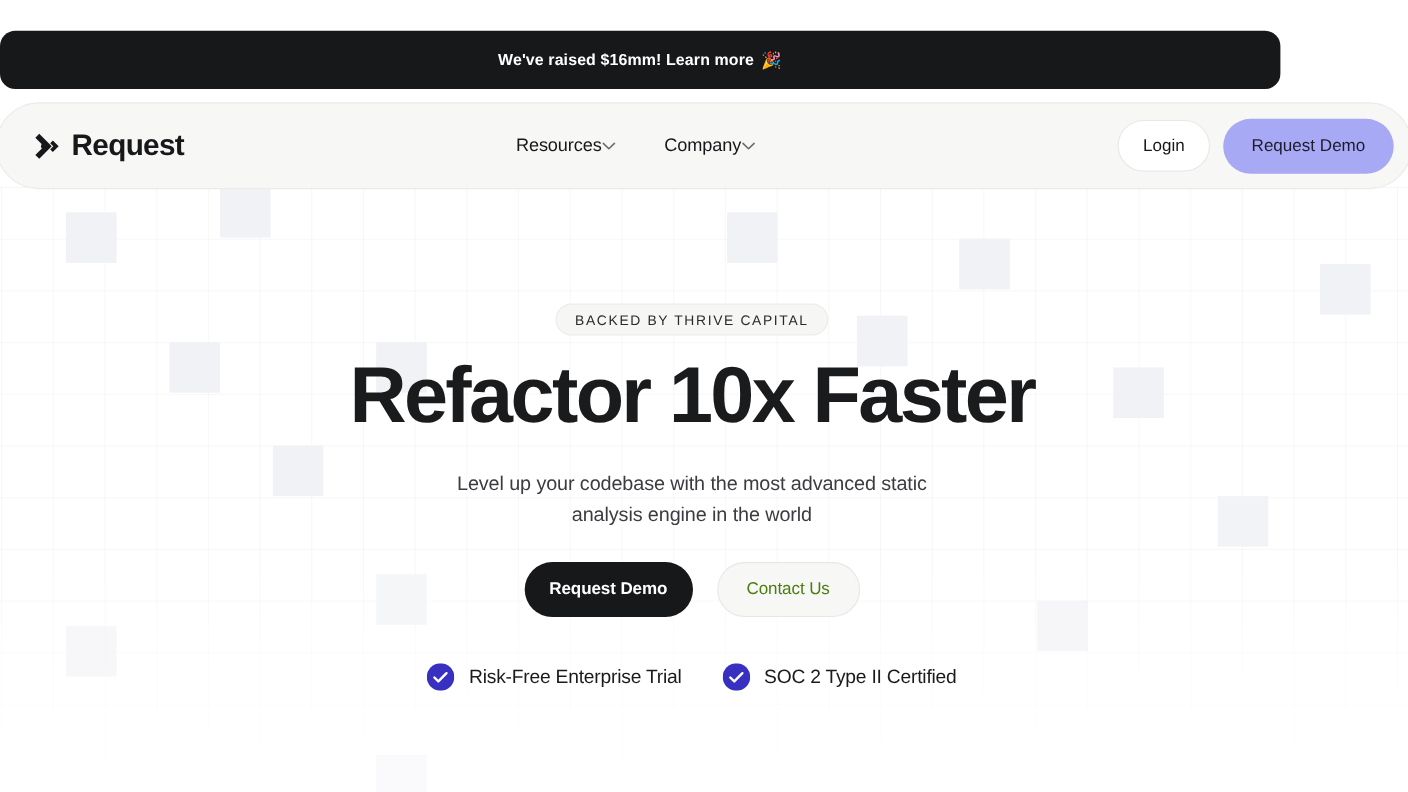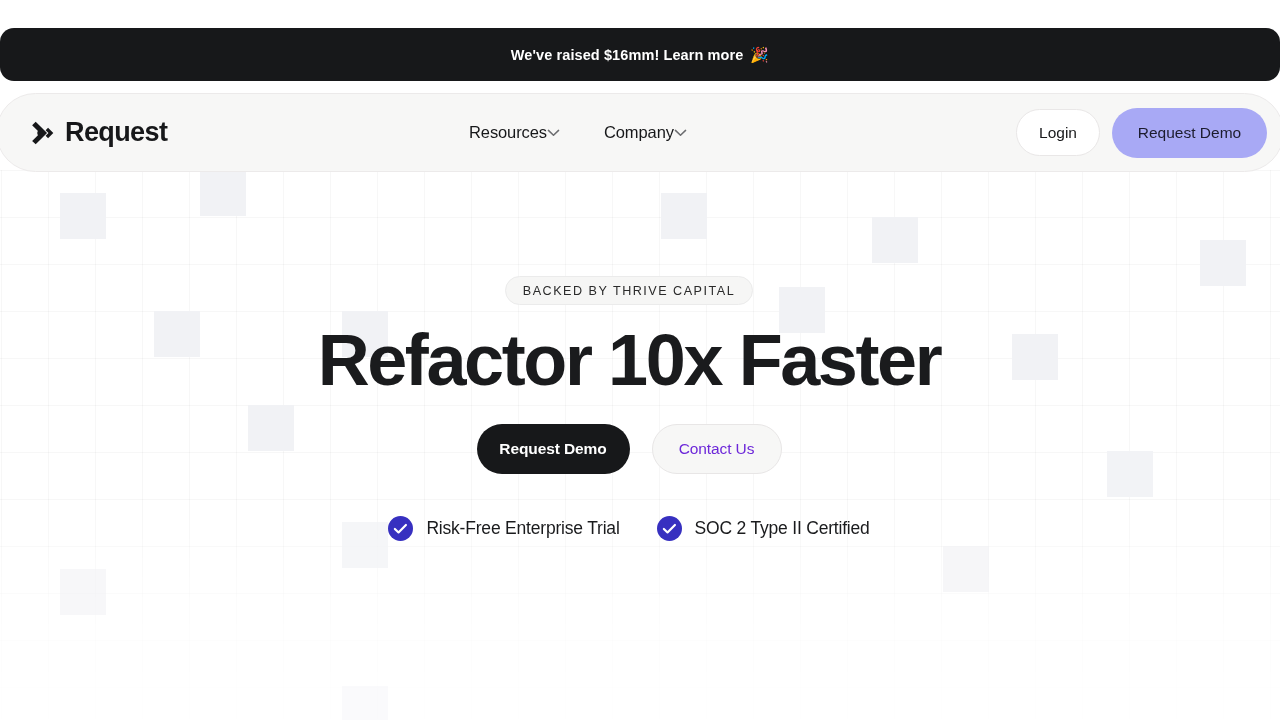--- a/index.html
+++ b/index.html
@@ -54,21 +54,21 @@
     width: 46px;
     height: 46px;
     background: #f1f2f5;
   }
 
   
   .banner {
     position: absolute;
     left: 0px;
     top: 28px;
-    width: 1280px;
+    width: 1164px;
     height: 53px;
     background: #17181a;
     border-radius: 14px;
     display: flex;
     align-items: center;
     justify-content: center;
     z-index: 30;
     cursor: pointer;
   }
   .banner-text {
@@ -251,21 +251,21 @@
     display: flex;
     align-items: center;
     justify-content: center;
     letter-spacing: -0.1px;
   }
   .btn-secondary {
     width: 130px;
     height: 50px;
     border-radius: 26px;
     background: #f7f7f6;
-    color: #6d28d9;
+    color: #4d7c0f;
     border: 1px solid #e8e6e6;
     font-size: 15.5px;
     font-weight: 400;
     font-family: "Liberation Sans", sans-serif;
     cursor: pointer;
     display: flex;
     align-items: center;
     justify-content: center;
     letter-spacing: -0.1px;
     text-align: center;
@@ -361,20 +361,21 @@
   </div>
 
   <div class="hero">
 
     <div class="eyebrow">
       <span class="eyebrow-text">BACKED BY THRIVE CAPITAL</span>
     </div>
 
     <h1 class="headline">Refactor 10x Faster</h1>
 
+    <p class="subhead">Level up your codebase with the most advanced static analysis engine in the world</p>
 
     <div class="cta-row">
       <button class="btn-primary">Request Demo</button>
       <button class="btn-secondary">Contact Us</button>
     </div>
 
     <div class="trust-row">
       <div class="trust-item">
         <svg class="check-badge" viewBox="0 0 24 24">
           <circle cx="12" cy="12" r="12" fill="#3730c0"></circle>

